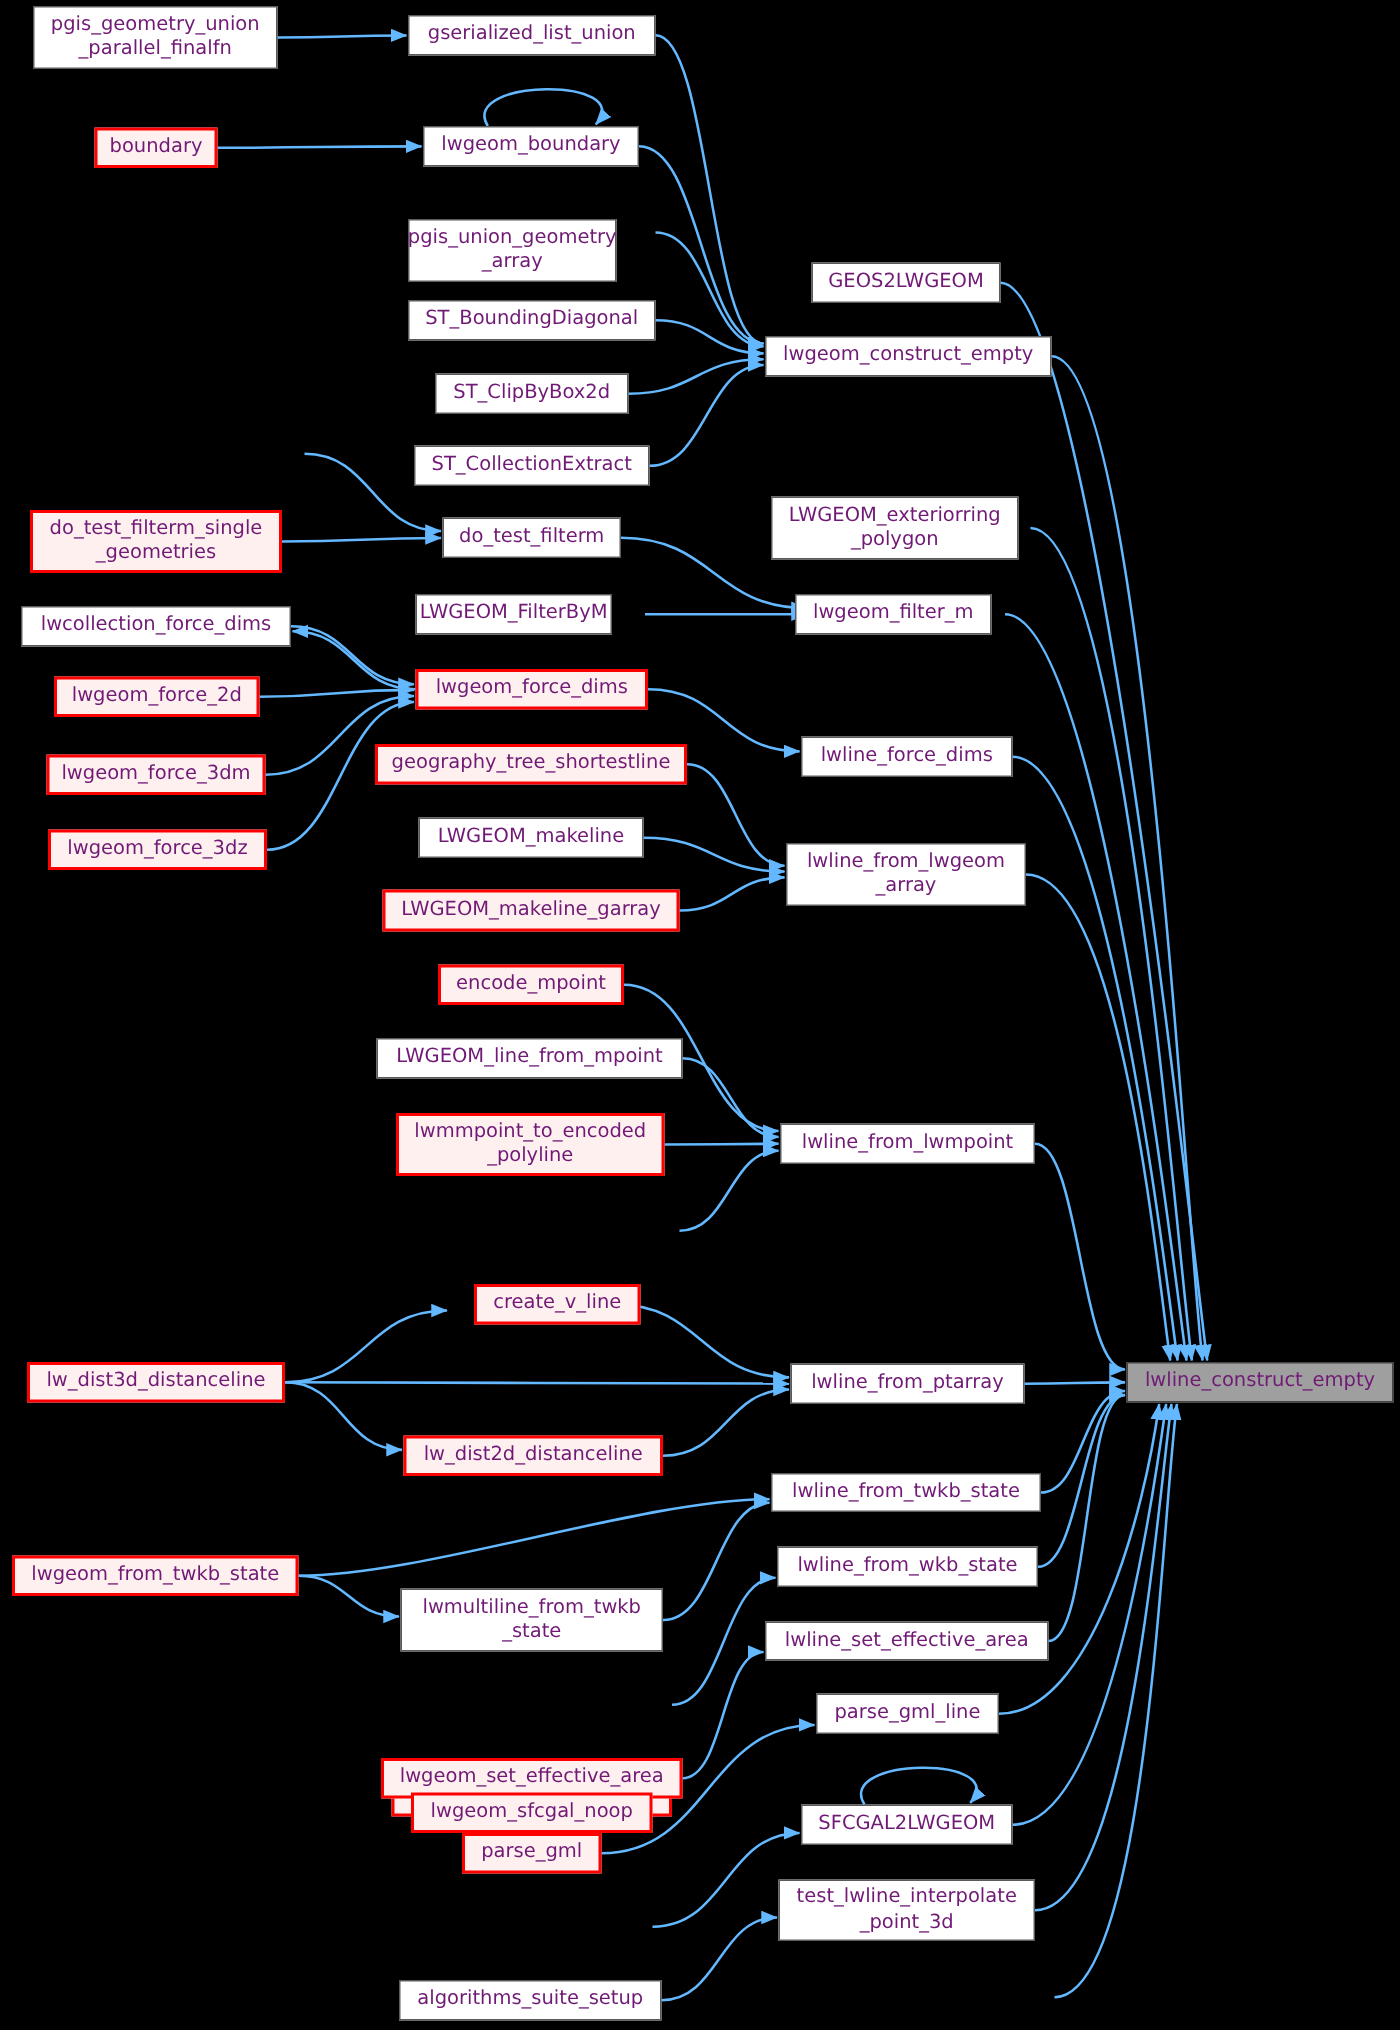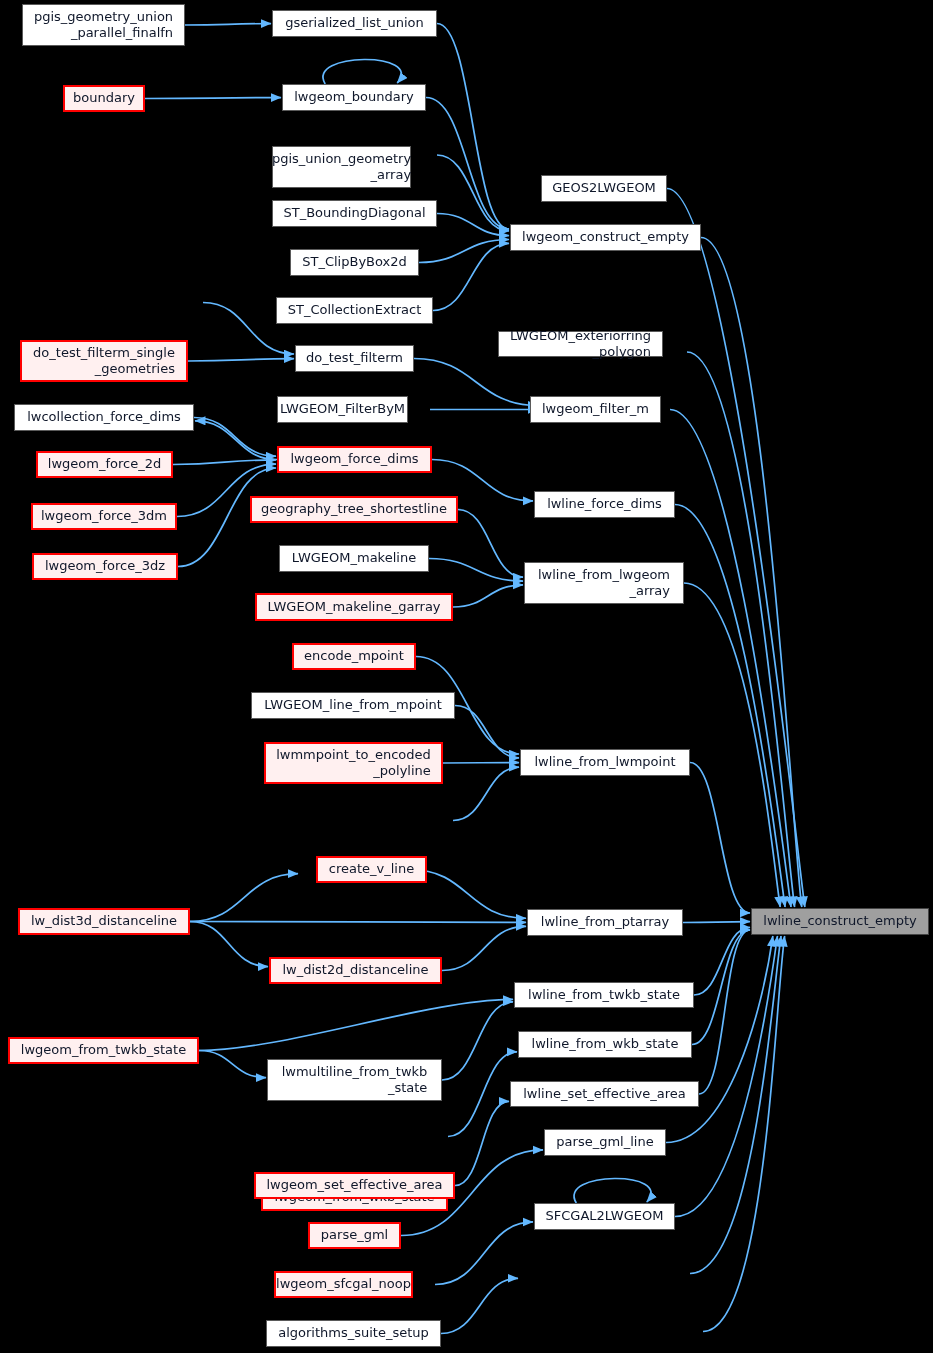--- a/index.html
+++ b/index.html
@@ -1,22 +1,22 @@
 <!DOCTYPE html>
 <html style="--bg: #000000; --edge: #63b8ff; --plain: #ffffff; --hl: #fff0f0; --hlb: #ff0000; --tgt: #9f9f9f;"><head>
 <meta charset="utf-8">
 <style>
   html,body{margin:0;padding:0;background:#000;}
   #graph{position:relative;width:933px;height:1353px;background:var(--bg,#000);overflow:hidden;
          font-family:"DejaVu Sans","Liberation Sans",sans-serif;}
   #edge-svg{position:absolute;left:0;top:0;z-index:1;}
   .edge{fill:none;stroke:var(--edge,#63b8ff);stroke-width:1.7px;}
   .node{position:absolute;z-index:2;display:flex;align-items:center;justify-content:center;
-        text-align:right;white-space:pre-line;box-sizing:border-box;
-        background:var(--plain,#ffffff);border:1.4px solid #5a5a5a;color:#0f172a;
+        text-align:center;white-space:pre-line;box-sizing:border-box;
+        background:var(--plain,#ffffff);border:1.4px solid #5a5a5a;color:#701a75;
         font-size:13px;line-height:1.25;cursor:pointer;}
   .node.red{background:var(--hl,#fff0f0);border:2px solid var(--hlb,#ff0000);}
   .node.target{background:var(--tgt,#9f9f9f);border:1.4px solid #454545;}
 </style>
 </head>
 <body>
 
 <div id="graph">
   <svg id="edge-svg" width="933" height="1353" viewBox="0 0 933 1353">
     <defs>
@@ -86,21 +86,21 @@
   <div class="node" style="left:272px;top:10px;width:165px;height:27px">gserialized_list_union</div>
   <div class="node red" style="left:63px;top:85px;width:82px;height:27px">boundary</div>
   <div class="node" style="left:282px;top:84px;width:144px;height:27px">lwgeom_boundary</div>
   <div class="node" style="left:272px;top:146px;width:139px;height:42px">pgis_union_geometry
 _array</div>
   <div class="node" style="left:541px;top:175px;width:126px;height:27px">GEOS2LWGEOM</div>
   <div class="node" style="left:272px;top:200px;width:165px;height:27px">ST_BoundingDiagonal</div>
   <div class="node" style="left:510px;top:224px;width:191px;height:27px">lwgeom_construct_empty</div>
   <div class="node" style="left:290px;top:249px;width:129px;height:27px">ST_ClipByBox2d</div>
   <div class="node" style="left:276px;top:297px;width:157px;height:27px">ST_CollectionExtract</div>
-  <div class="node" style="left:498px;top:331px;width:165px;height:26px">LWGEOM_exteriorring
+  <div class="node" style="left:514px;top:331px;width:165px;height:42px">LWGEOM_exteriorring
 _polygon</div>
   <div class="node red" style="left:20px;top:340px;width:168px;height:42px">do_test_filterm_single
 _geometries</div>
   <div class="node" style="left:295px;top:345px;width:119px;height:27px">do_test_filterm</div>
   <div class="node" style="left:530px;top:396px;width:131px;height:27px">lwgeom_filter_m</div>
   <div class="node" style="left:14px;top:404px;width:180px;height:27px">lwcollection_force_dims</div>
   <div class="node" style="left:277px;top:396px;width:131px;height:27px">LWGEOM_FilterByM</div>
   <div class="node red" style="left:36px;top:451px;width:137px;height:27px">lwgeom_force_2d</div>
   <div class="node red" style="left:277px;top:446px;width:155px;height:27px">lwgeom_force_dims</div>
   <div class="node" style="left:534px;top:491px;width:141px;height:27px">lwline_force_dims</div>
@@ -125,15 +125,17 @@
   <div class="node" style="left:518px;top:1031px;width:174px;height:27px">lwline_from_wkb_state</div>
   <div class="node red" style="left:8px;top:1037px;width:191px;height:27px">lwgeom_from_twkb_state</div>
   <div class="node" style="left:267px;top:1059px;width:175px;height:42px">lwmultiline_from_twkb
 _state</div>
   <div class="node" style="left:510px;top:1081px;width:189px;height:26px">lwline_set_effective_area</div>
   <div class="node red" style="left:261px;top:1184px;width:187px;height:27px">lwgeom_from_wkb_state</div>
   <div class="node" style="left:544px;top:1129px;width:122px;height:27px">parse_gml_line</div>
   <div class="node red" style="left:254px;top:1172px;width:201px;height:27px">lwgeom_set_effective_area</div>
   <div class="node" style="left:534px;top:1203px;width:141px;height:27px">SFCGAL2LWGEOM</div>
   <div class="node red" style="left:308px;top:1222px;width:93px;height:27px">parse_gml</div>
-  <div class="node red" style="left:274px;top:1271px;width:139px;height:27px">lwgeom_sfcgal_noop</div>
+  <div class="node" style="left:519px;top:1253px;width:171px;height:41px">test_lwline_interpolate
+_point_3d</div>
+  <div class="node red" style="left:274px;top:1195px;width:161px;height:27px">lwgeom_sfcgal_noop</div>
   <div class="node" style="left:266px;top:1320px;width:175px;height:27px">algorithms_suite_setup</div>
 </div>
 
 </body></html>

